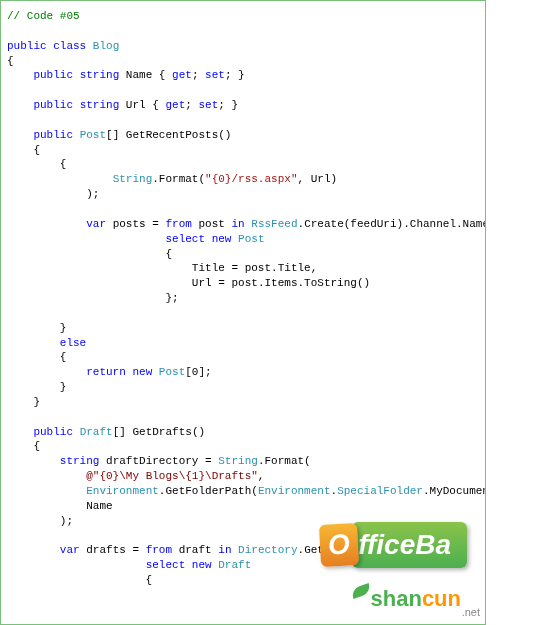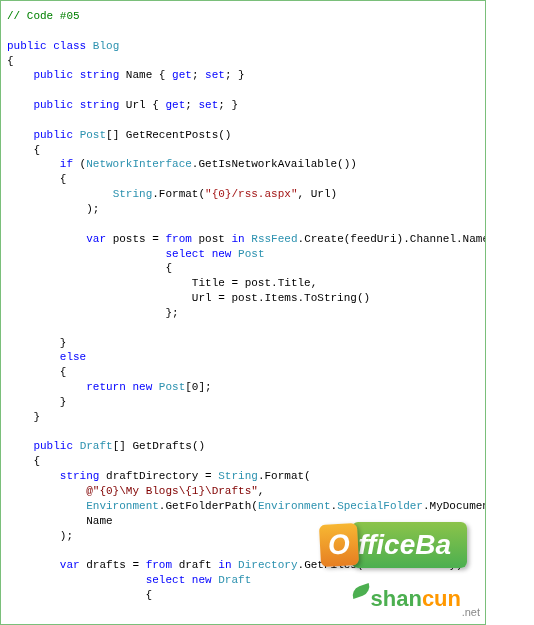--- a/index.html
+++ b/index.html
@@ -29,21 +29,20 @@
 <div class="line"><span class="c-comment">// Code #05</span></div>
 <div class="line"> </div>
 <div class="line"><span class="c-key">public</span> <span class="c-key">class</span> <span class="c-type">Blog</span></div>
 <div class="line"><span class="c-plain">{</span></div>
 <div class="line">    <span class="c-key">public</span> <span class="c-key">string</span> <span class="c-plain">Name</span> { <span class="c-key">get</span>; <span class="c-key">set</span>; }</div>
 <div class="line"> </div>
 <div class="line">    <span class="c-key">public</span> <span class="c-key">string</span> <span class="c-plain">Url</span> { <span class="c-key">get</span>; <span class="c-key">set</span>; }</div>
 <div class="line"> </div>
 <div class="line">    <span class="c-key">public</span> <span class="c-type">Post</span><span class="c-plain">[]</span> <span class="c-plain">GetRecentPosts</span><span class="c-plain">()</span></div>
 <div class="line">    <span class="c-plain">{</span></div>
-<div class="line">        <span class="c-key">if</span> (<span class="c-type">NetworkInterface</span>.<span class="c-plain">GetIsNetworkAvailable</span>())</div>
 <div class="line">        <span class="c-plain">{</span></div>
 <div class="line">                <span class="c-type">String</span>.<span class="c-plain">Format</span>(<span class="c-str">"{0}/rss.aspx"</span>, <span class="c-plain">Url</span>)</div>
 <div class="line">            );</div>
 <div class="line"> </div>
 <div class="line">            <span class="c-key">var</span> <span class="c-plain">posts</span> = <span class="c-key">from</span> <span class="c-plain">post</span> <span class="c-key">in</span> <span class="c-type">RssFeed</span>.<span class="c-plain">Create</span>(<span class="c-plain">feedUri</span>).<span class="c-plain">Channel</span>.<span class="c-plain">Name</span></div>
 <div class="line">                        <span class="c-key">select</span> <span class="c-key">new</span> <span class="c-type">Post</span></div>
 <div class="line">                        {</div>
 <div class="line">                            <span class="c-plain">Title</span> = <span class="c-plain">post</span>.<span class="c-plain">Title</span>,</div>
 <div class="line">                            <span class="c-plain">Url</span> = <span class="c-plain">post</span>.<span class="c-plain">Items</span>.<span class="c-plain">ToString</span>()</div>
 <div class="line">                        };</div>

